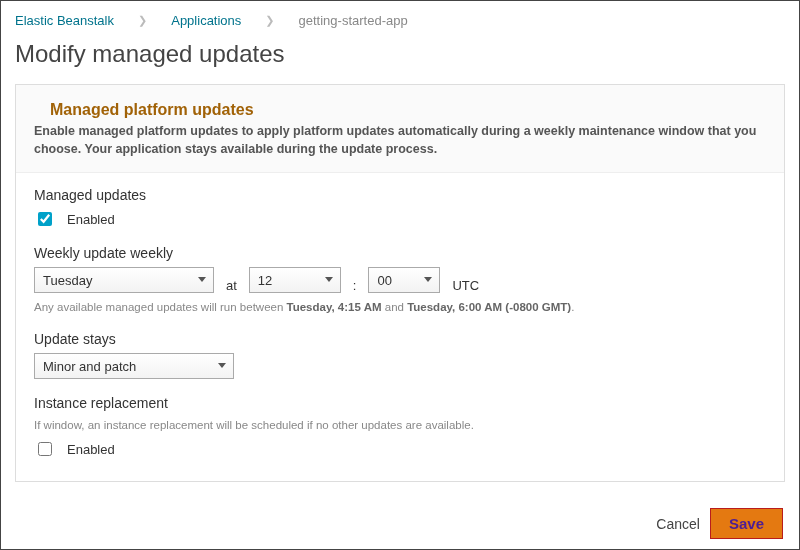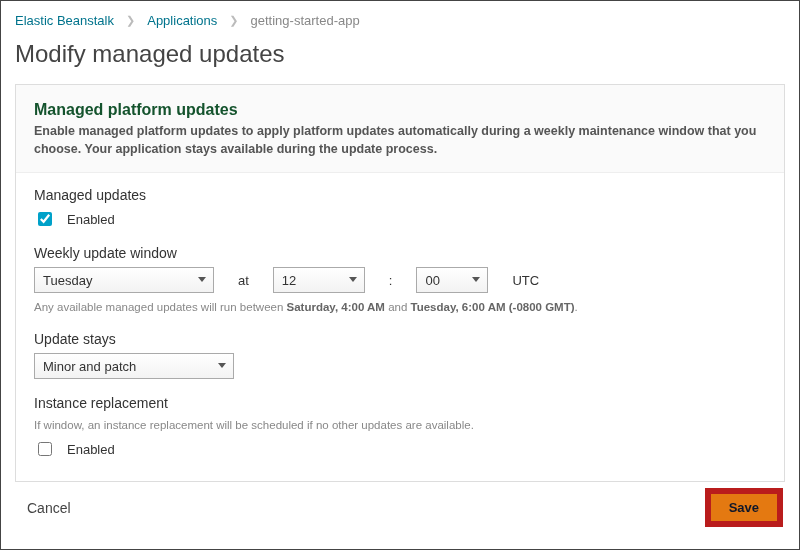--- a/index.html
+++ b/index.html
@@ -15,21 +15,21 @@
     border: 1px solid #444;
     width: 800px; height: 550px;
     position: relative;
     padding: 12px 14px 0 14px;
   }
   .breadcrumb {
     font-size: 13px;
     color: #888;
     display: flex;
     align-items: center;
-    gap: 12px;
+    gap: 24px;
     margin-bottom: 12px;
   }
   .breadcrumb a { color: #00738c; text-decoration: none; }
   .breadcrumb .current { color: #888; }
   .breadcrumb .sep { color: #bbb; font-size: 11px; }
   h1.page-title {
     font-size: 24px;
     font-weight: 400;
     color: #444;
     margin: 0 0 16px 0;
@@ -39,22 +39,22 @@
     background: #fff;
   }
   .panel-head {
     border-bottom: 1px solid #eee;
     padding: 16px 18px 14px 18px;
     background: #fafafa;
   }
   .panel-head h2 {
     font-size: 16px;
     font-weight: 700;
-    margin: 0 0 4px 0;
-    color: #14532d;
+    margin: 0 0 4px 16px;
+    color: #a16207;
   }
   .panel-head p {
     margin: 0;
     font-size: 12.5px;
     color: #555;
     line-height: 1.4;
     font-weight: bold;
   }
   .panel-body { padding: 14px 18px 18px 18px; }
   .group { margin-bottom: 16px; }
@@ -85,48 +85,48 @@
   .select-wrap { position: relative; display: inline-block; }
   .select-wrap::after {
     content: "";
     position: absolute;
     right: 8px; top: 10px;
     border-left: 4px solid transparent;
     border-right: 4px solid transparent;
     border-top: 5px solid #555;
     pointer-events: none;
   }
-  .row-inline { display: flex; align-items: center; gap: 24px; }
+  .row-inline { display: flex; align-items: flex-end; gap: 12px; }
   .hint {
     font-size: 11.5px;
     color: #888;
     margin-top: 6px;
     line-height: 1.4;
   }
   .hint strong { color: #666; font-weight: 700; }
   .footer {
     position: absolute;
-    left: 0; right: 0; bottom: 12px;
+    left: 0; right: 0; bottom: 0;
     display: flex;
-    justify-content: space-between;
+    justify-content: flex-end;
     align-items: center;
     gap: 0;
     padding: 10px 16px;
   }
   .btn-cancel {
     background: none; border: none;
     font-size: 14px; color: #444;
     cursor: pointer;
     padding: 6px 10px;
   }
   .btn-save {
     background: #e47911;
-    border: 6px solid #b91c1c;
-    color: #0f172a;
-    font-size: 13px;
+    border: 1px solid #b91c1c;
+    color: #4c1d95;
+    font-size: 15px;
     font-weight: 700;
     padding: 6px 18px;
     cursor: pointer;
   }
 </style>
 </head>
 <body>
 
 <div class="frame">
 
@@ -149,21 +149,21 @@
 
       <div class="group">
         <div class="group-label">Managed updates</div>
         <label class="checkbox-row">
           <input type="checkbox" checked="" style="">
           <span>Enabled</span>
         </label>
       </div>
 
       <div class="group">
-        <div class="group-label">Weekly update window</div>
+        <div class="group-label">Weekly update weekly</div>
         <div class="row-inline">
           <span class="select-wrap">
             <select class="select" style="width:180px">
               <option>Tuesday</option>
             </select>
           </span>
           <span>at</span>
           <span class="select-wrap">
             <select class="select" style="width:92px">
               <option>12</option>
@@ -171,21 +171,21 @@
           </span>
           <span>:</span>
           <span class="select-wrap">
             <select class="select" style="width:72px">
               <option>00</option>
             </select>
           </span>
           <span>UTC</span>
         </div>
         <div class="hint">
-          <span>Any available managed updates will run between </span><strong>Saturday, 4:00 AM</strong><span> and </span><strong>Tuesday, 6:00 AM (-0800 GMT)</strong><span>.</span>
+          <span>Any available managed updates will run between </span><strong>Tuesday, 4:15 AM</strong><span> and </span><strong>Tuesday, 6:00 AM (-0800 GMT)</strong><span>.</span>
         </div>
       </div>
 
       <div class="group">
         <div class="group-label">Update stays</div>
         <span class="select-wrap">
           <select class="select" style="width:200px">
             <option>Minor and patch</option>
           </select>
         </span>

